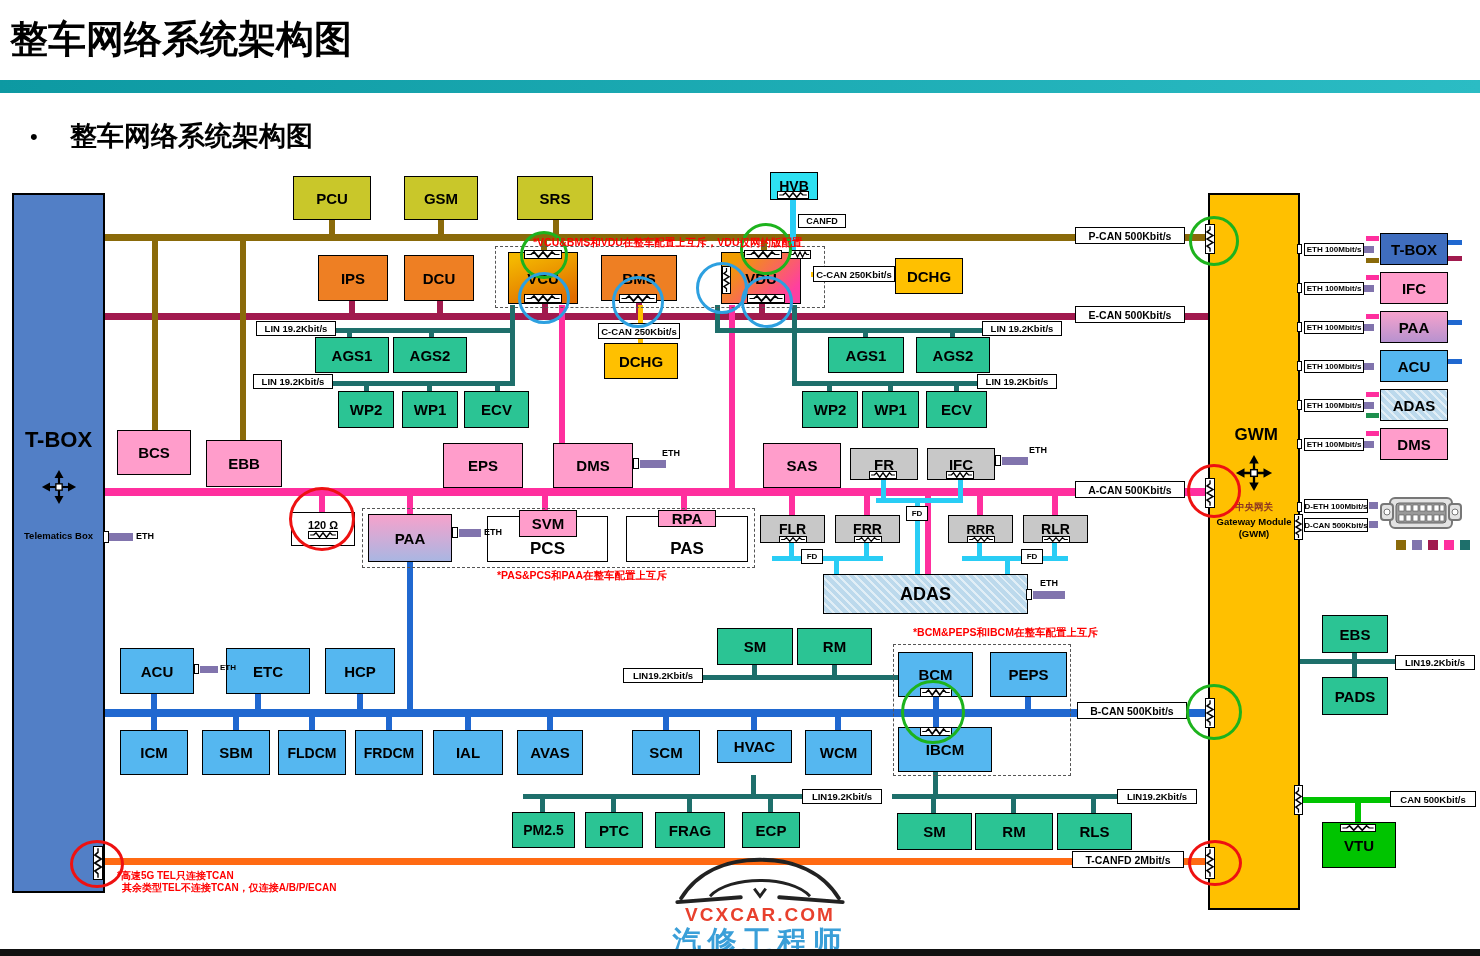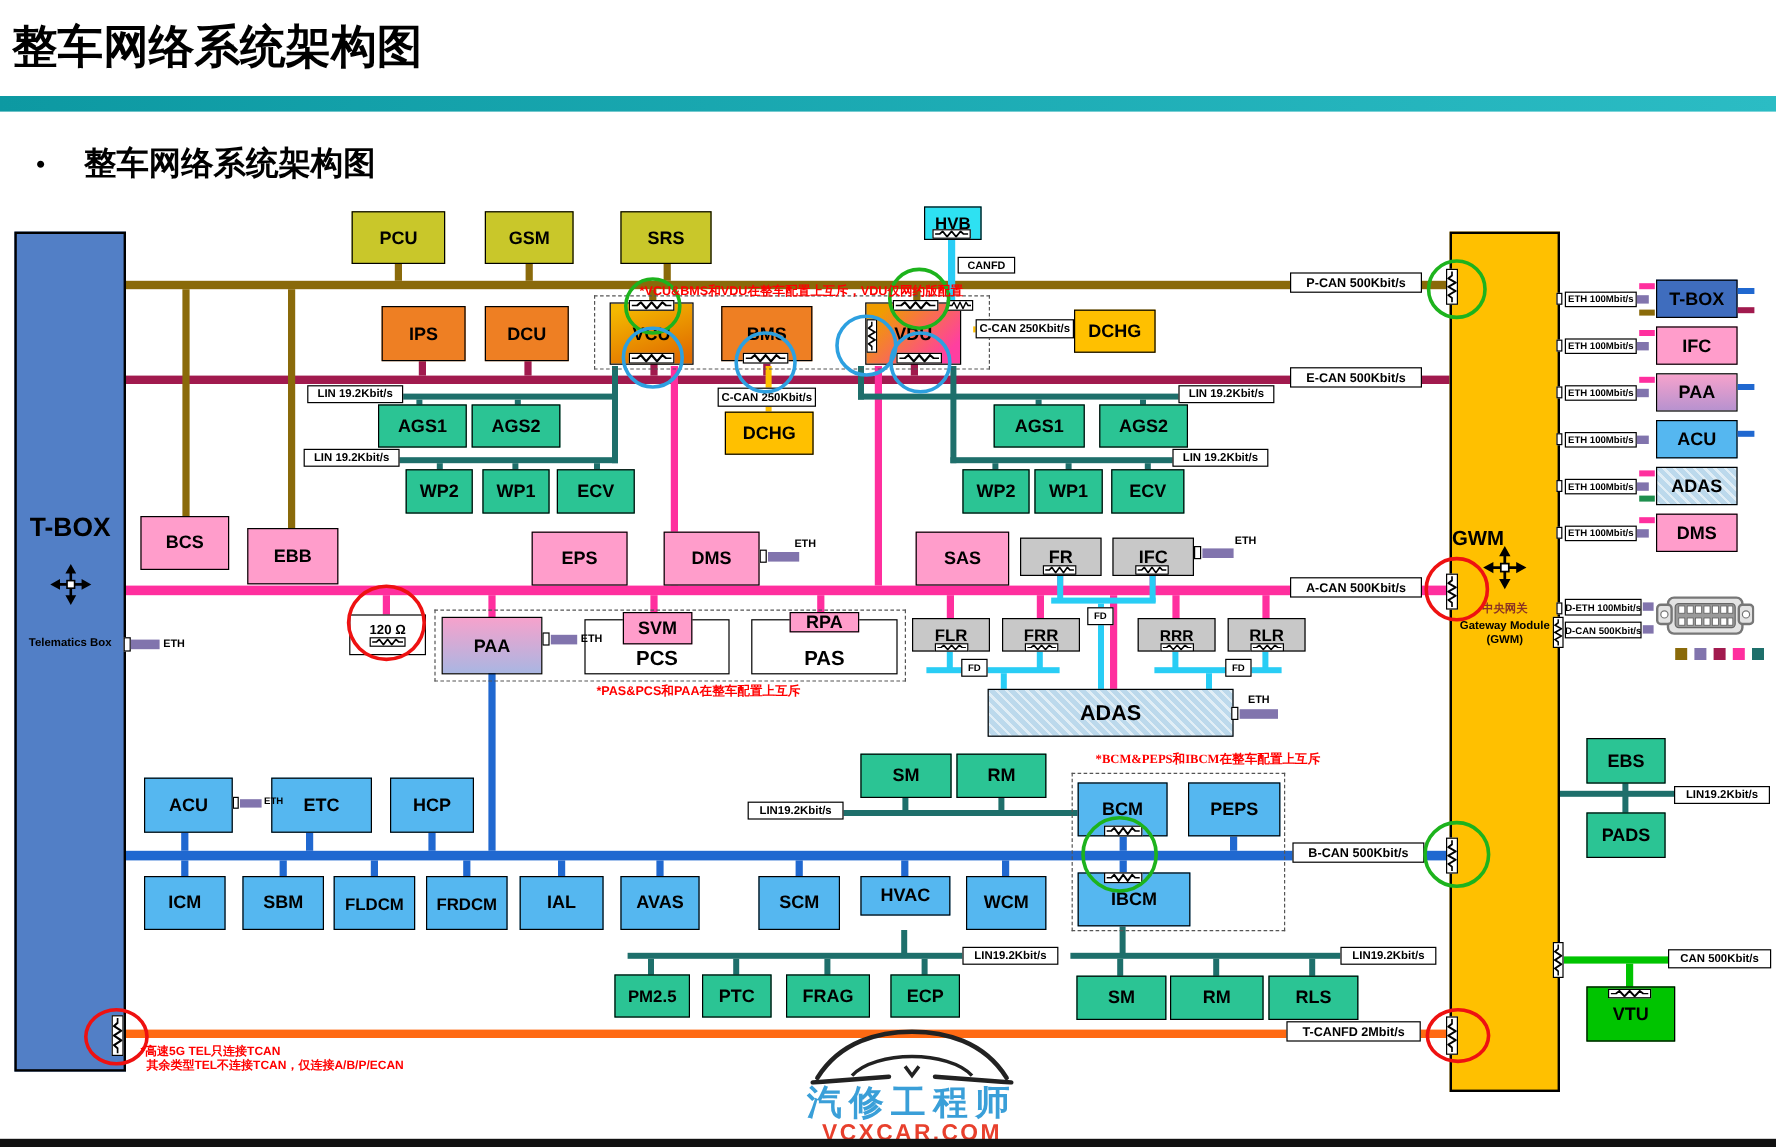--- a/index.html
+++ b/index.html
@@ -164,21 +164,21 @@
           <rect x="16.5" y="16.5" width="7" height="7" fill="#fff" stroke="#000" stroke-width="1.5"></rect>
         </svg>
       </div>
     <div class="t" style="left:0;top:335px;width:89px;text-align:center;font-size:9.5px;font-weight:bold;">Telematics Box</div>
   </div>
   <div class="conn" style="left:103px;top:531px;width:6px;height:12px"></div>
   <div class="stub c-eth" style="left:109px;top:533px;width:24px;height:8px"></div>
   <div class="ethtxt" style="left:136px;top:531px;">ETH</div>
 
   <div style="position:absolute;left:1208px;top:193px;width:92px;height:717px;background:#ffc000;border:2px solid #000;z-index:2;box-sizing:border-box;">
-    <div class="t" style="left:0;top:244px;width:68px;text-align:left;font-size:17px;font-weight:bold;">GWM</div>
+    <div class="t" style="left:0;top:230px;width:68px;text-align:right;font-size:17px;font-weight:bold;">GWM</div>
     <div class="compass" style="left:25px;top:258px;width:38px;height:40px;">
         <svg viewBox="0 0 40 40">
           <path d="M20 1 L25 10 L15 10 Z M20 39 L25 30 L15 30 Z M1 20 L10 15 L10 25 Z M39 20 L30 15 L30 25 Z" fill="#000"></path>
           <path d="M20 9 V31 M9 20 H31" stroke="#000" stroke-width="2.4"></path>
           <rect x="16.5" y="16.5" width="7" height="7" fill="#fff" stroke="#000" stroke-width="1.5"></rect>
         </svg>
       </div>
     <div class="t" style="left:0;top:306px;width:88px;text-align:center;font-size:9.5px;font-weight:bold;color:#8a3324;">中央网关</div>
     <div class="t" style="left:0;top:321px;width:88px;text-align:center;font-size:9.5px;font-weight:bold;">Gateway Module</div>
     <div class="t" style="left:0;top:333px;width:88px;text-align:center;font-size:9.5px;font-weight:bold;">(GWM)</div>
@@ -525,29 +525,29 @@
   <div class="ring b" style="left:612px;top:276px;width:52px;height:52px"></div>
   <div class="ring b" style="left:696px;top:262px;width:52px;height:52px"></div>
   <div class="ring b" style="left:741px;top:276px;width:52px;height:52px"></div>
   <div class="ring r" style="left:289px;top:487px;width:66px;height:64px"></div>
   <div class="ring r" style="left:1187px;top:464px;width:54px;height:54px"></div>
   <div class="ring r" style="left:70px;top:840px;width:54px;height:48px"></div>
   <div class="ring r" style="left:1188px;top:840px;width:54px;height:46px"></div>
 
   <div class="ann" style="left:533px;top:236px;">*VCU&amp;BMS和VDU在整车配置上互斥，VDU仅网约版配置</div>
   <div class="ann" style="left:497px;top:569px;">*PAS&amp;PCS和PAA在整车配置上互斥</div>
-  <div class="ann" style="left:913px;top:626px;font-family:Liberation Serif, serif;">*BCM&amp;PEPS和IBCM在整车配置上互斥</div>
+  <div class="ann" style="left:913px;top:626px;">*BCM&amp;PEPS和IBCM在整车配置上互斥</div>
   <div class="ann" style="left:117px;top:869px;font-size:10px">*高速5G TEL只连接TCAN</div>
   <div class="ann" style="left:122px;top:881px;font-size:10px">其余类型TEL不连接TCAN，仅连接A/B/P/ECAN</div>
 
   <div style="position:absolute;left:630px;top:854px;width:260px;height:96px;z-index:8;text-align:center;">
     <svg viewBox="0 0 180 52" style="width:176px;height:50px;display:block;margin:0 auto;">
       <path d="M8 46 C28 14 62 6 90 6 C118 6 152 14 172 46" fill="none" stroke="#222" stroke-width="4" stroke-linecap="round"></path>
       <path d="M38 44 C58 22 122 22 142 44" fill="none" stroke="#222" stroke-width="3"></path>
       <path d="M4 50 L70 45 M110 45 L176 50" fill="none" stroke="#222" stroke-width="4" stroke-linecap="round"></path>
       <path d="M84 36 L90 44 L96 36" fill="none" stroke="#222" stroke-width="3"></path>
     </svg>
+    <div style="font-size:19px;font-weight:bold;color:#e8402d;letter-spacing:2px;">VCXCAR.COM</div>
     <div style="font-size:29px;font-weight:bold;color:#3a9fd8;letter-spacing:6px;line-height:1.05;">汽修工程师</div>
-    <div style="font-size:19px;font-weight:bold;color:#e8402d;letter-spacing:2px;">VCXCAR.COM</div>
   </div>
   <div style="position:absolute;left:0;top:949px;width:1480px;height:7px;background:#111;z-index:9;"></div>
 
 </div>
 
 </body></html>

